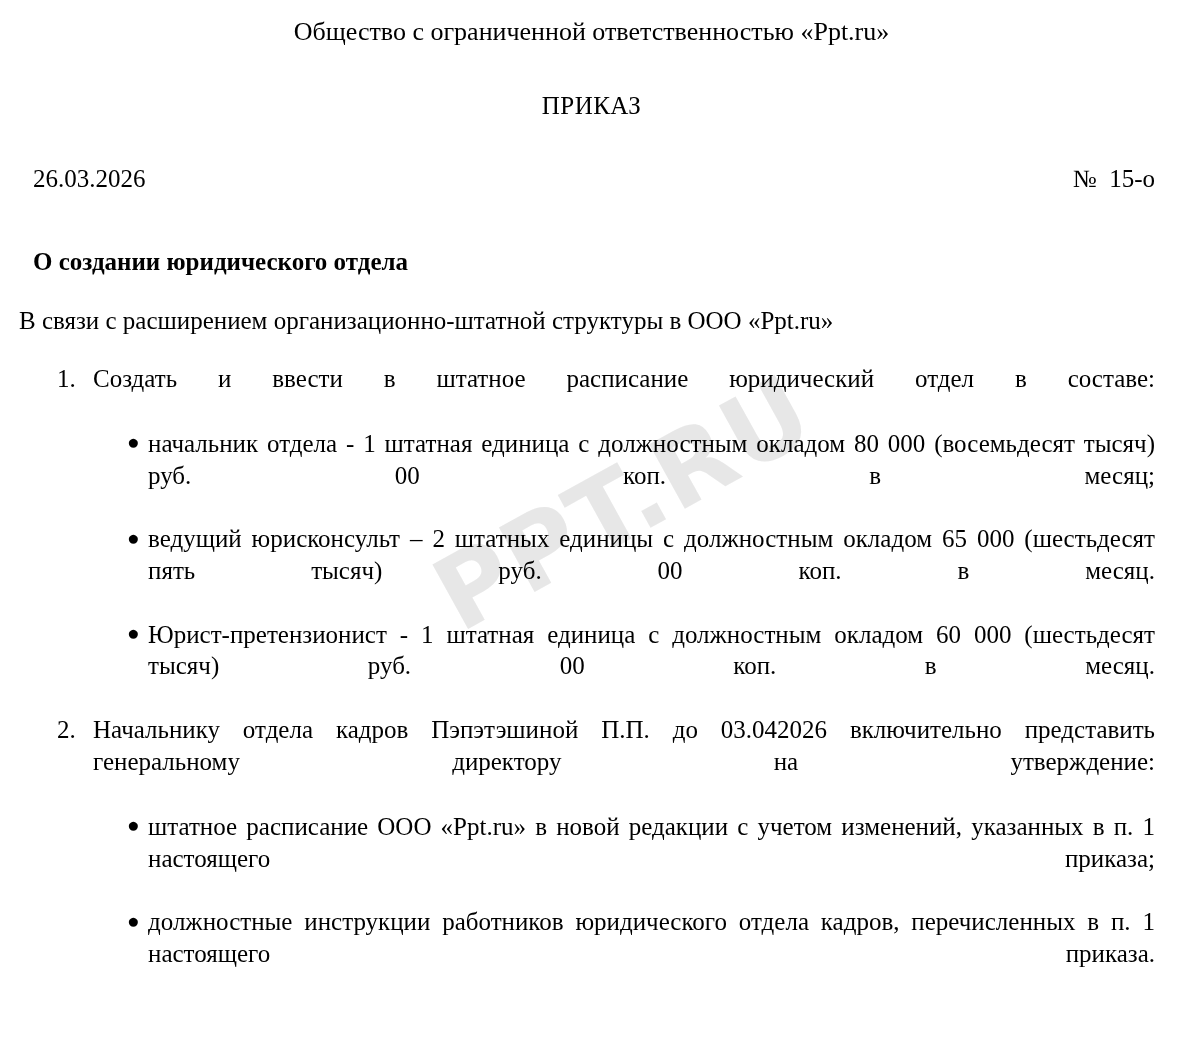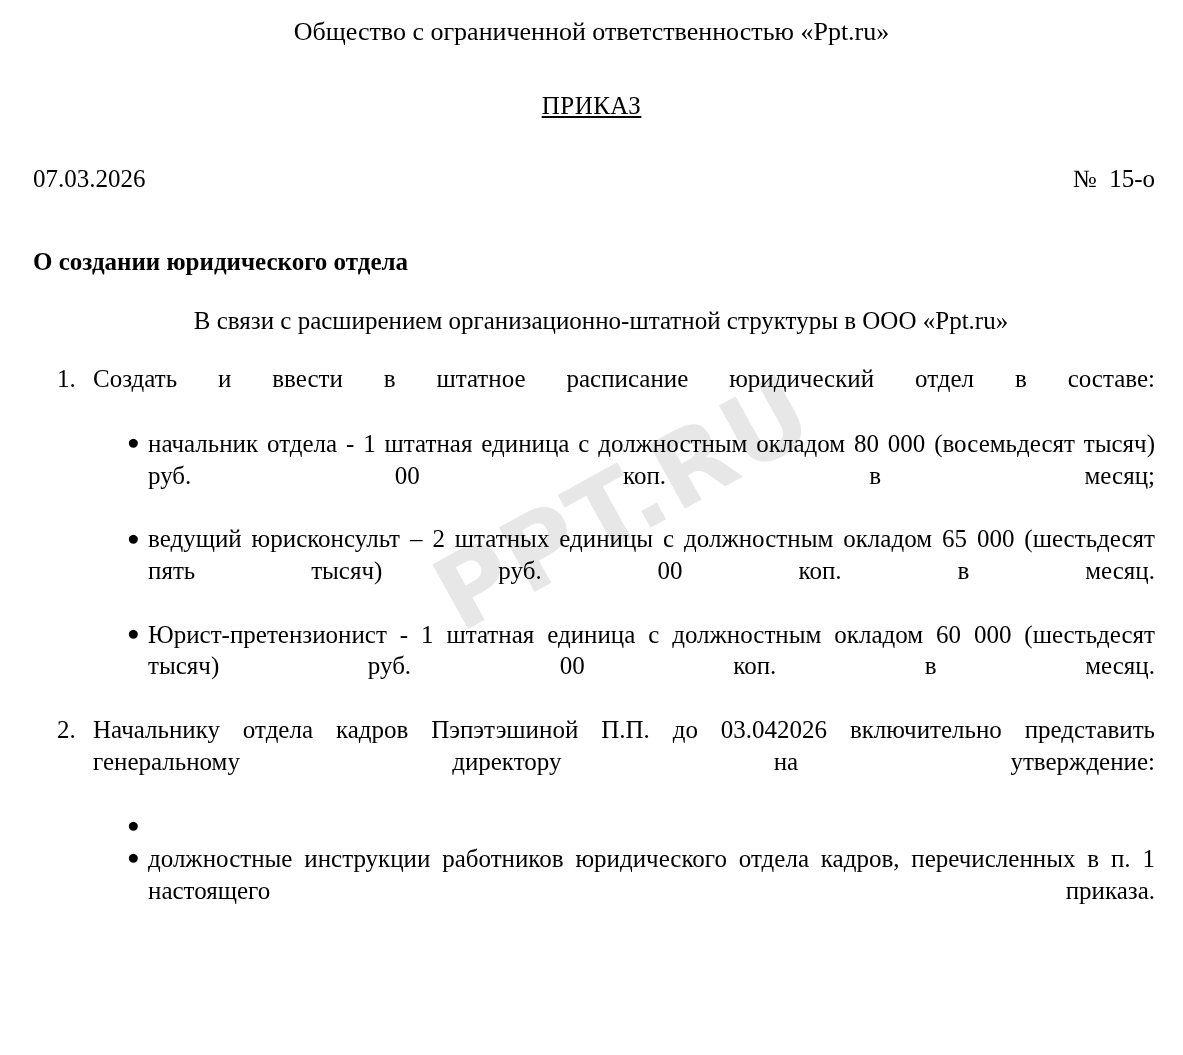--- a/index.html
+++ b/index.html
@@ -58,21 +58,20 @@
     font-size: 26px;
     line-height: 1.2;
     padding-top: 16px;
   }
   .doc-kind {
     text-align: center;
     font-size: 25px;
     line-height: 1.2;
     padding-top: 44px;
     letter-spacing: 0.5px;
-    text-decoration: underline;
   }
 
   .meta-row {
     display: flex;
     justify-content: space-between;
     align-items: baseline;
     padding-top: 44px;
     padding-left: 33px;
     padding-right: 28px;
     font-size: 25px;
@@ -85,25 +84,24 @@
   .subject {
     font-size: 25px;
     padding-left: 33px;
     padding-right: 28px;
     padding-top: 53px;
     line-height: 1.25;
     font-weight: bold;
   }
   .preamble {
     font-size: 25px;
-    padding-left: 47px;
+    padding-left: 19px;
     padding-right: 28px;
     padding-top: 28px;
     line-height: 1.25;
-    text-align: center;
   }
   .order-word {
     font-size: 25px;
     padding-left: 33px;
     padding-top: 30px;
     line-height: 1.25;
     letter-spacing: 0.3px;
   }
 
   
@@ -165,21 +163,21 @@
 
   <div class="watermark">PPT.RU</div>
 
   <div class="content">
 
     <div class="org-title">Общество с ограниченной ответственностью «Ppt.ru»</div>
 
     <div class="doc-kind">ПРИКАЗ</div>
 
     <div class="meta-row">
-      <span class="meta-date">07.03.2026</span>
+      <span class="meta-date">26.03.2026</span>
       <span class="meta-number">№  15-о</span>
     </div>
 
     <div class="subject">О создании юридического отдела</div>
 
     <div class="preamble">В связи с расширением организационно-штатной структуры в ООО «Ppt.ru»</div>
 
 
     <div class="ol-wrap">
 
@@ -202,20 +200,21 @@
         </li>
       </ul>
 
       <div class="num-item">
         <span class="marker">2.</span>
         <span>Начальнику отдела кадров Пэпэтэшиной П.П. до 03.042026 включительно представить генеральному директору на утверждение:</span>
       </div>
       <ul class="bullets">
         <li class="bul-item">
           <span class="dot">●</span>
+          <span>штатное расписание ООО «Ppt.ru» в новой редакции с учетом изменений, указанных в п. 1 настоящего приказа;</span>
         </li>
         <li class="bul-item">
           <span class="dot">●</span>
           <span>должностные инструкции работников юридического отдела кадров, перечисленных в п. 1 настоящего приказа.</span>
         </li>
       </ul>
 
     </div>
 
   </div>

